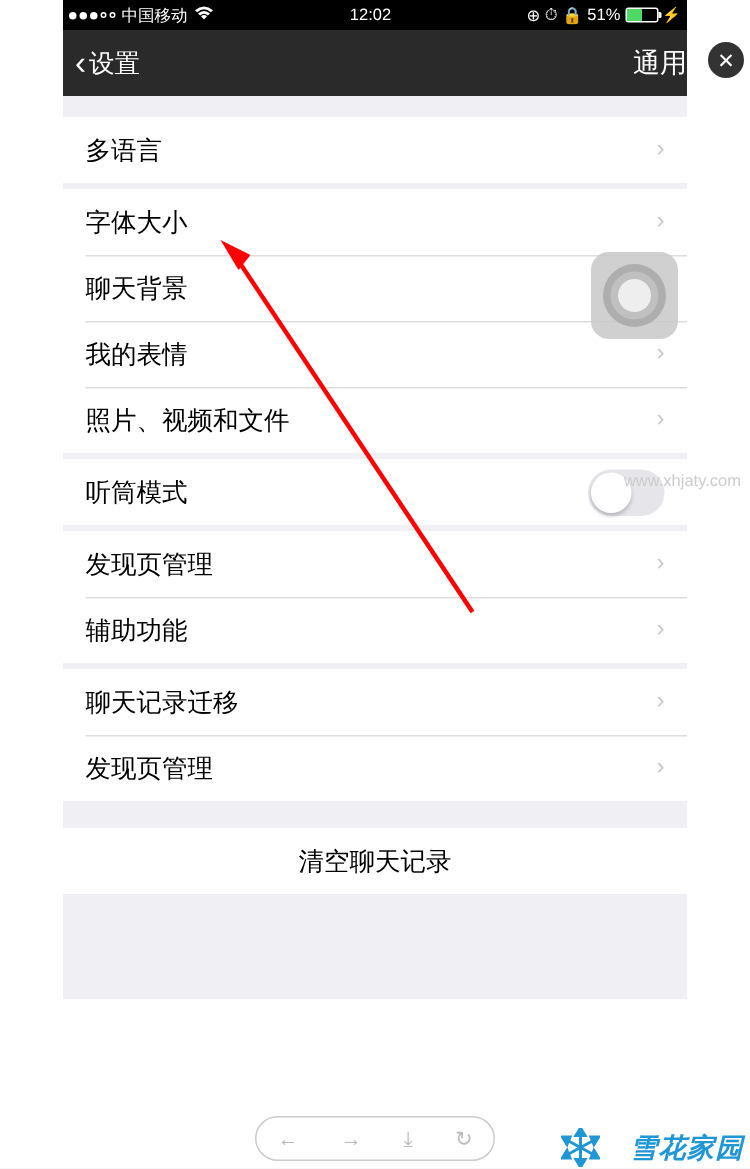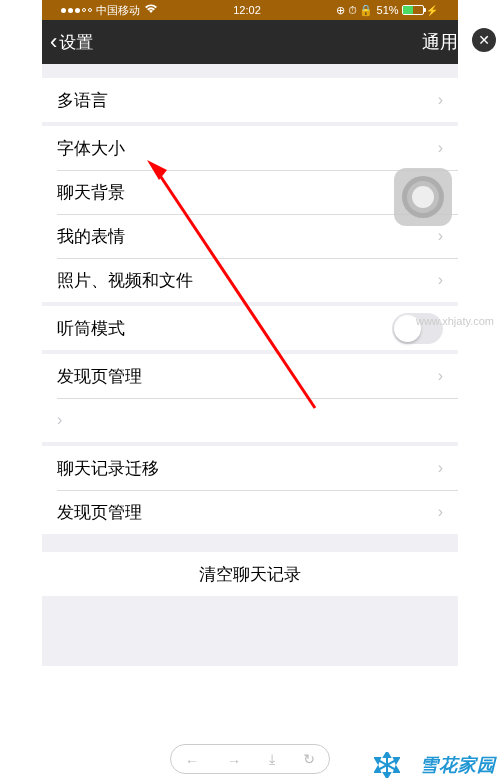--- a/index.html
+++ b/index.html
@@ -17,26 +17,26 @@
     }
     .phone-frame {
       position: absolute;
       left: 42px;
       top: 0;
       width: 416px;
       background: #efeff4;
     }
     .status-bar {
       height: 20px;
-      background: #a16207;
+      background: #000000;
       color: #fff;
       display: flex;
       align-items: center;
       justify-content: space-between;
-      padding: 0 19px;
+      padding: 0 4px;
       font-size: 11px;
     }
     .status-left {
       display: flex;
       align-items: center;
       gap: 4px;
     }
     .status-right {
       display: flex;
       align-items: center;
@@ -359,20 +359,21 @@
         </div>
       </div>
     </div>
 
     <div class="group">
       <div class="row">
         <span class="row-label">发现页管理</span>
         <span class="chevron">›</span>
       </div>
       <div class="row">
+        <span class="row-label">辅助功能</span>
         <span class="chevron">›</span>
       </div>
     </div>
 
     <div class="group">
       <div class="row">
         <span class="row-label">聊天记录迁移</span>
         <span class="chevron">›</span>
       </div>
       <div class="row">

